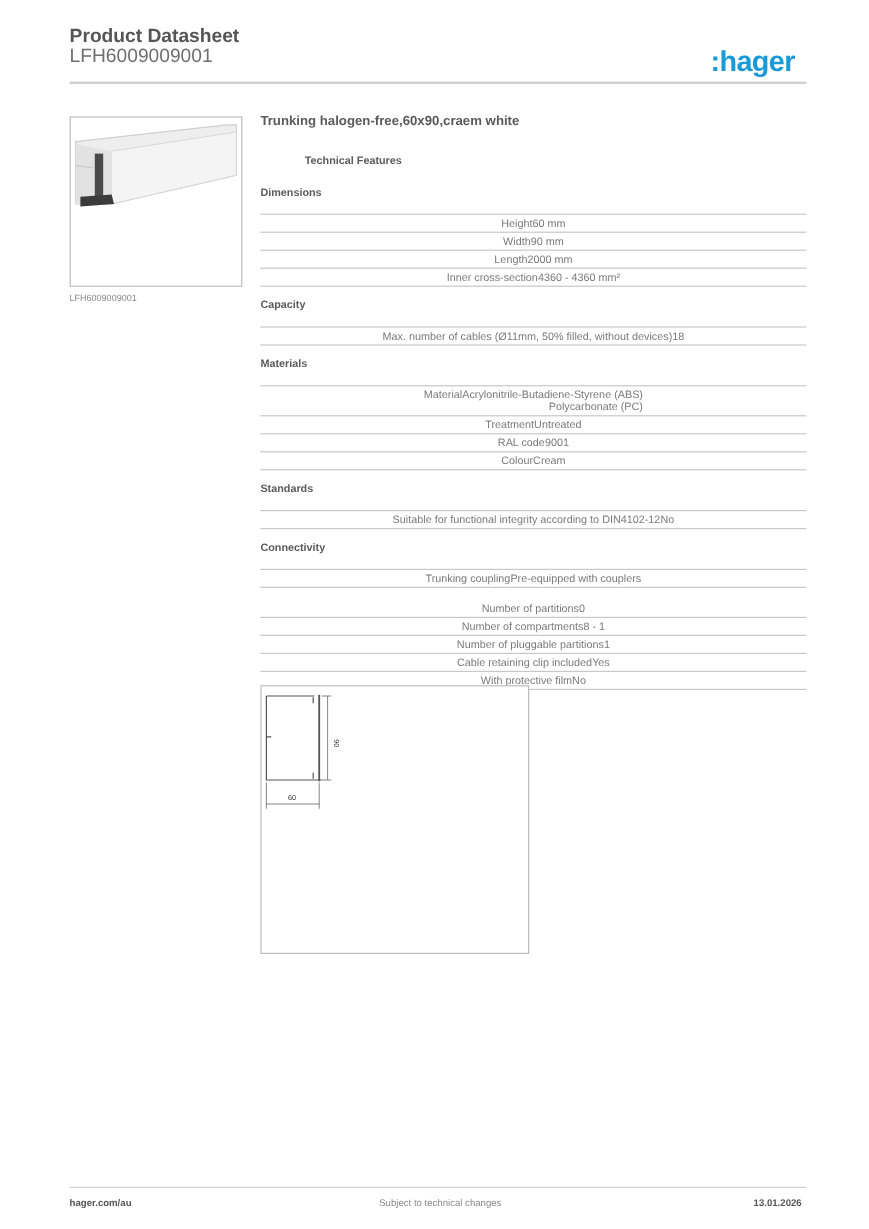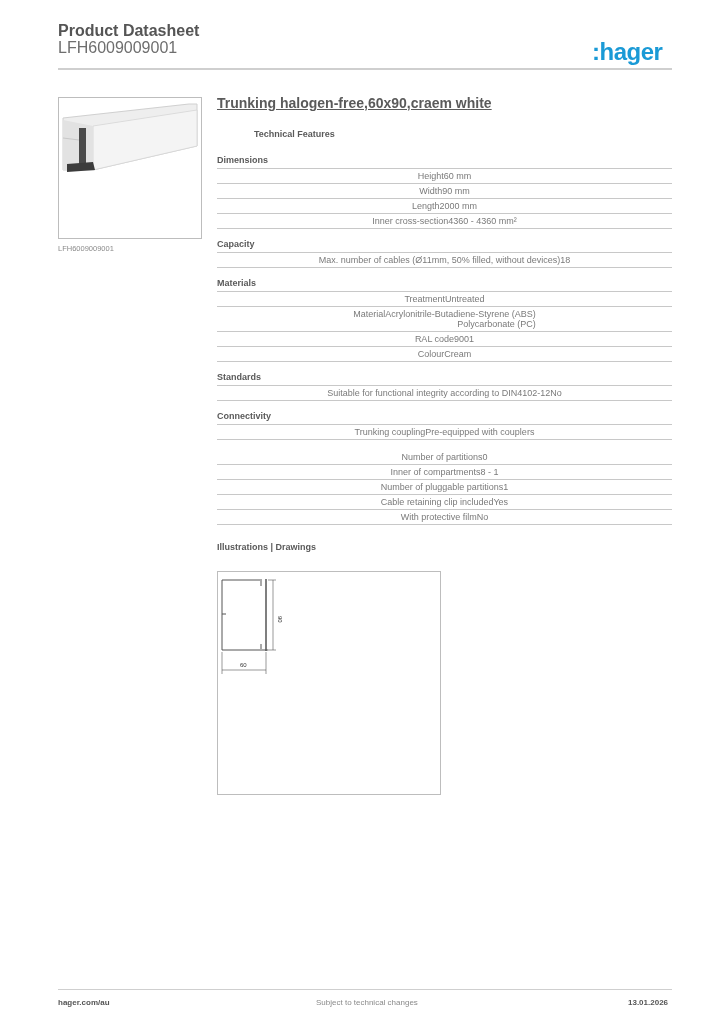--- a/index.html
+++ b/index.html
@@ -4,24 +4,24 @@
 <style>
   html, body { margin: 0; padding: 0; background: #ffffff; }
   body { width: 724px; height: 1024px; position: relative; font-family: "Liberation Sans", sans-serif; color: #6b6b6b; overflow: hidden; }
   .header-title { position: absolute; left: 58px; top: 22px; font-size: 16px; font-weight: bold; color: #555555; }
   .header-sub { position: absolute; left: 58px; top: 39px; font-size: 16px; color: #6e6e6e; }
   .logo { position: absolute; left: 592px; top: 38px; font-size: 24px; font-weight: bold; color: #1a9ad6; letter-spacing: -0.5px; }
   .rule-top { position: absolute; left: 58px; top: 68px; width: 614px; height: 2px; background: #cfcfcf; }
   .photo-box { position: absolute; left: 58px; top: 97px; width: 142px; height: 140px; border: 1px solid #bdbdbd; background: #fff; }
   .photo-caption { position: absolute; left: 58px; top: 244px; font-size: 7.5px; color: #8a8a8a; }
   .main { position: absolute; left: 217px; top: 95px; width: 455px; }
-  .prod-title { font-size: 14px; font-weight: bold; color: #5a5a5a; height: 34px; text-decoration: underline; }
+  .prod-title { font-size: 11px; font-weight: bold; color: #5a5a5a; height: 34px; }
   .tech-title { font-size: 9px; font-weight: bold; color: #5a5a5a; height: 26px; margin-left: 37px; }
   .group { margin-bottom: 10px; }
-  .group-title { font-size: 9px; font-weight: bold; color: #5a5a5a; height: 12px; border-bottom: 1px solid #c8c8c8; padding-bottom: 1px; }
+  .group-title { font-size: 9px; font-weight: bold; color: #5a5a5a; height: 12px; border-bottom: 1px solid #c8c8c8; padding-bottom: 11px; }
   .row { display: flex; justify-content: center; font-size: 9px; color: #7a7a7a; border-bottom: 1px solid #c8c8c8; padding: 2px 0 2px 0; line-height: 10px; }
   .row .val { text-align: right; }
   .illus-title { font-size: 9px; font-weight: bold; color: #5a5a5a; margin-top: 17px; }
   .drawing-box { position: absolute; left: 217px; top: 571px; width: 222px; height: 222px; border: 1px solid #bdbdbd; background: #fff; }
   .rule-bottom { position: absolute; left: 58px; top: 989px; width: 614px; height: 1px; background: #cfcfcf; }
   .foot-left { position: absolute; left: 58px; top: 998px; font-size: 8px; font-weight: bold; color: #555; }
   .foot-mid { position: absolute; left: 316px; top: 998px; font-size: 8px; color: #8a8a8a; }
   .foot-right { position: absolute; left: 628px; top: 998px; font-size: 8px; font-weight: bold; color: #555; }
 </style>
 </head>
@@ -74,26 +74,26 @@
     <div class="group-title">Capacity</div>
     <div class="row">
         <span>Max. number of cables (Ø11mm, 50% filled, without devices)</span>
         <span class="val">18</span>
       </div>
   </div>
 
   <div class="group">
     <div class="group-title">Materials</div>
     <div class="row">
+        <span>Material</span>
+        <span class="val"><span>Acrylonitrile-Butadiene-Styrene (ABS)</span><br><span>Polycarbonate (PC)</span></span>
+      </div>
+    <div class="row">
         <span>Treatment</span>
         <span class="val">Untreated</span>
-      </div>
-    <div class="row">
-        <span>Material</span>
-        <span class="val"><span>Acrylonitrile-Butadiene-Styrene (ABS)</span><br><span>Polycarbonate (PC)</span></span>
       </div>
     <div class="row">
         <span>RAL code</span>
         <span class="val">9001</span>
       </div>
     <div class="row">
         <span>Colour</span>
         <span class="val">Cream</span>
       </div>
   </div>
@@ -113,21 +113,21 @@
         <span class="val">Pre-equipped with couplers</span>
       </div>
   </div>
 
   <div class="group">
     <div class="row">
         <span>Number of partitions</span>
         <span class="val">0</span>
       </div>
     <div class="row">
-        <span>Inner of compartments</span>
+        <span>Number of compartments</span>
         <span class="val">8 - 1</span>
       </div>
     <div class="row">
         <span>Number of pluggable partitions</span>
         <span class="val">1</span>
       </div>
     <div class="row">
         <span>Cable retaining clip included</span>
         <span class="val">Yes</span>
       </div>

